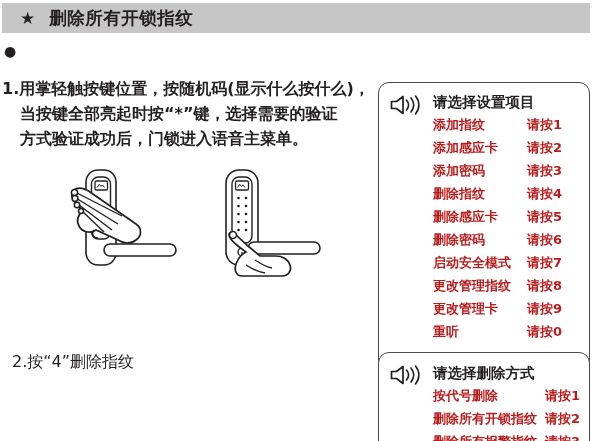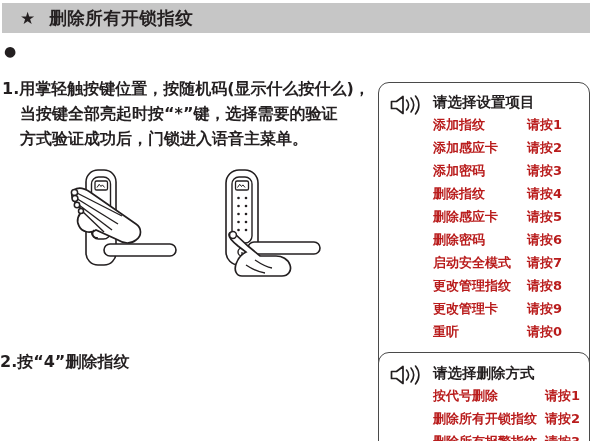--- a/index.html
+++ b/index.html
@@ -99,23 +99,24 @@
 
   
   #step2-block {
     position: absolute;
     left: 0px;
     top: 352px;
     width: 360px;
   }
   #step2-text {
     font-size: 16px;
-    font-weight: bold;
-    white-space: nowrap;
-    color: #231f20;
+    font-weight: normal;
+    white-space: nowrap;
+    color: #231f20;
+    padding-left: 12px;
   }
 
   
   .voice-box {
     position: absolute;
     border: 1.6px solid #4a4a4a;
     border-radius: 11px;
     background: #ffffff;
     box-sizing: border-box;
   }

